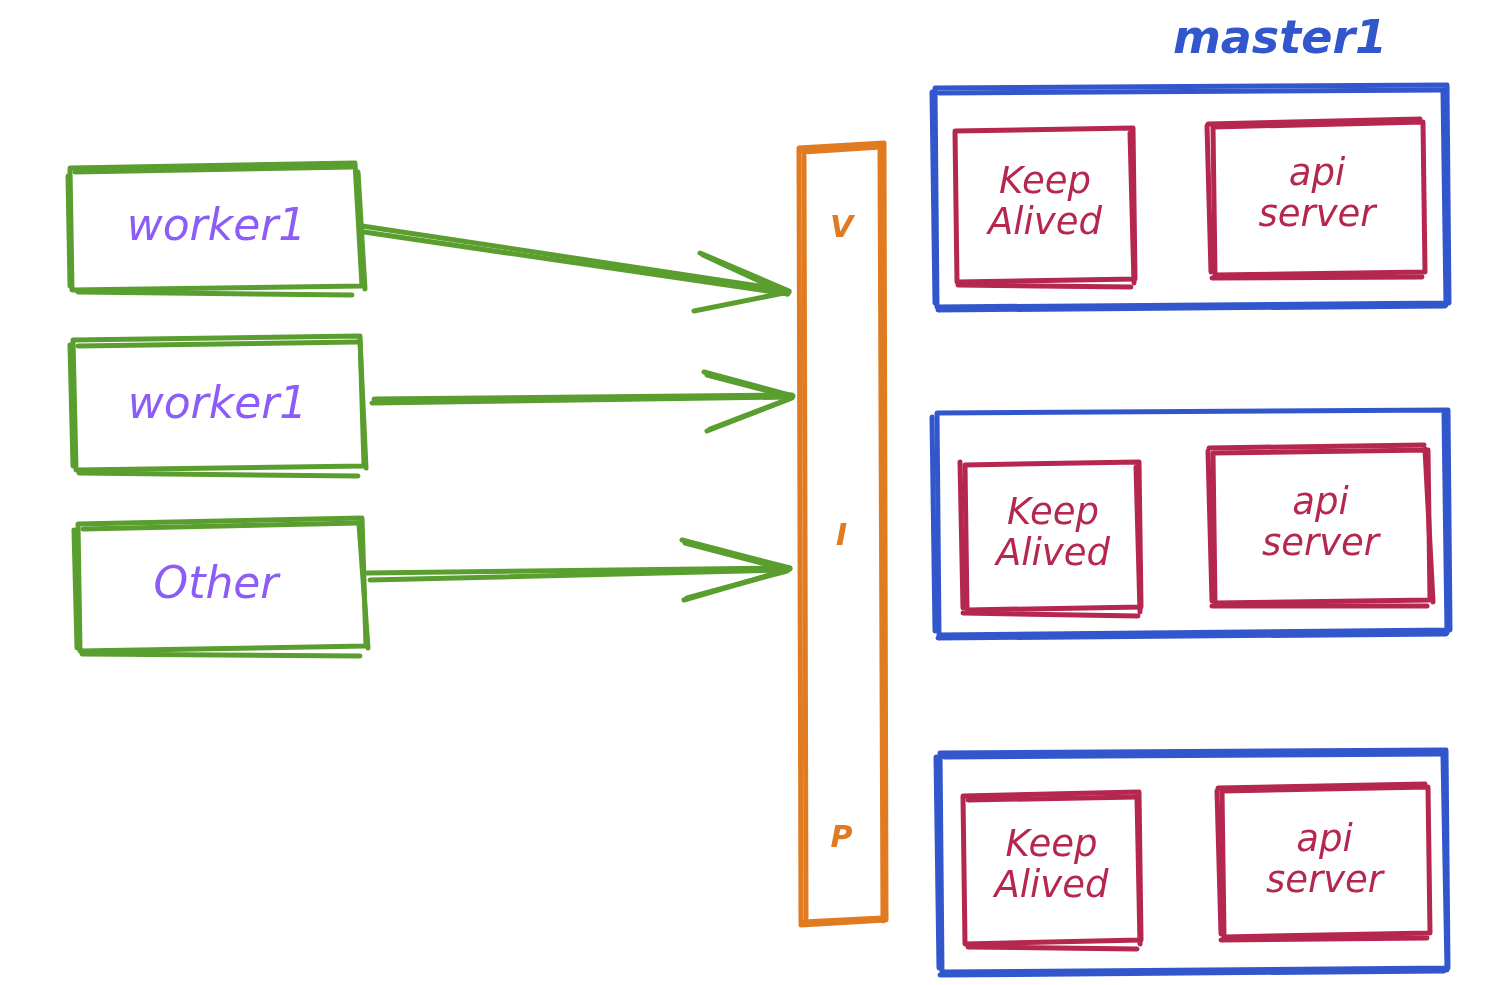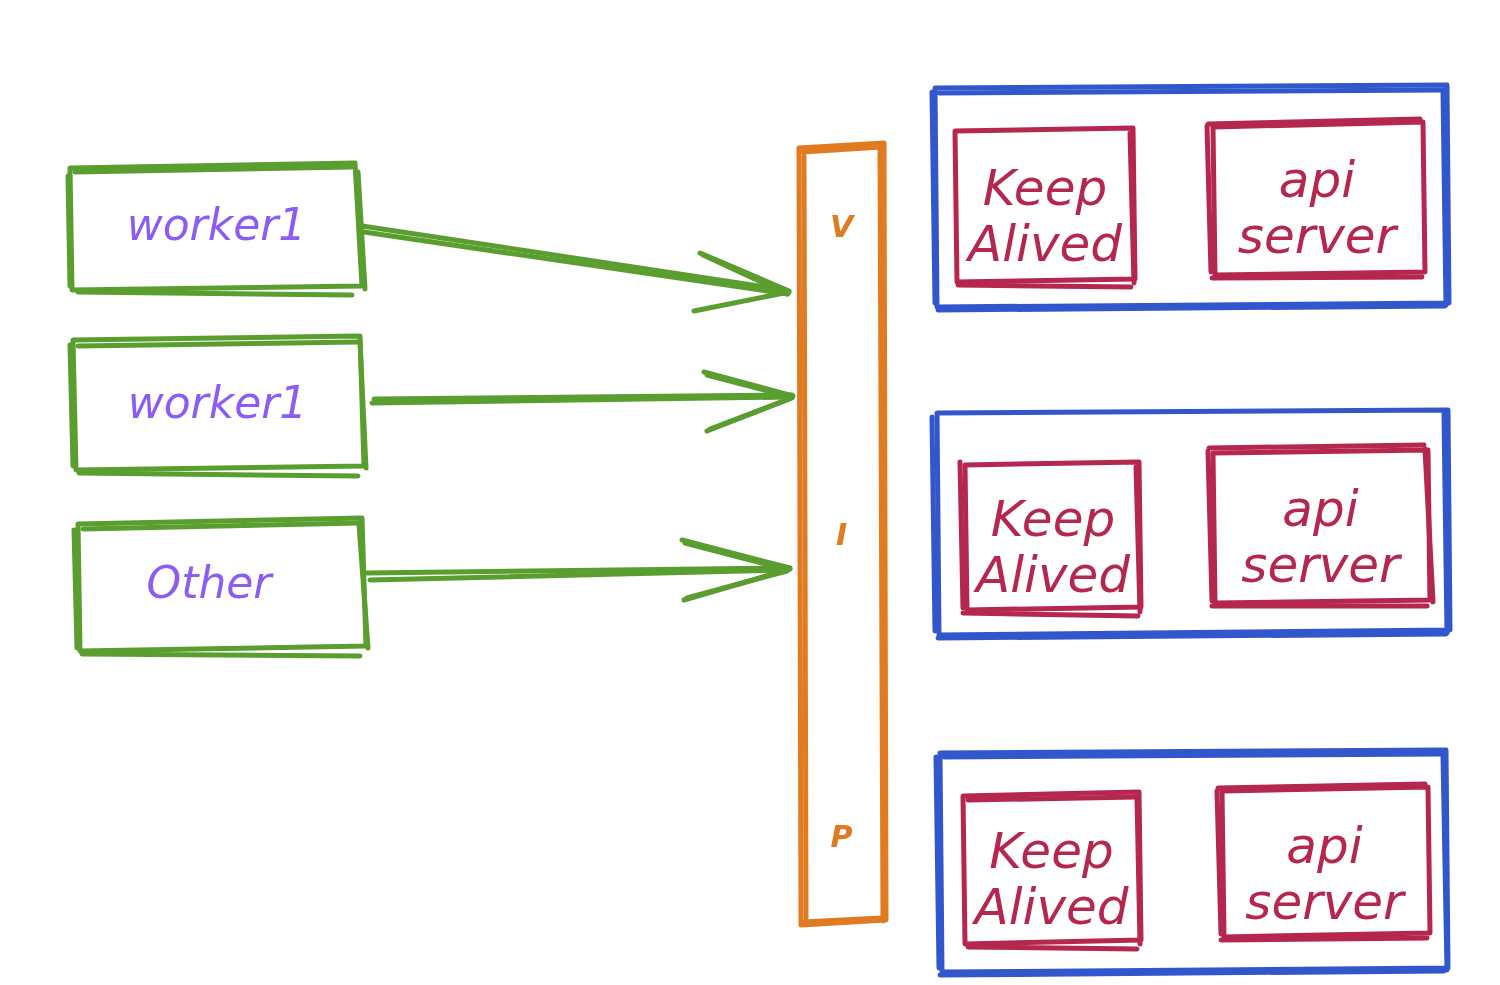--- a/index.html
+++ b/index.html
@@ -35,21 +35,21 @@
     font-size: 44px;
     font-weight: 400;
   }
   .lbl-blue {
     color: #3257cc;
     font-size: 46px;
     font-weight: 700;
   }
   .lbl-crimson {
     color: #b5274e;
-    font-size: 50px;
+    font-size: 37px;
     font-weight: 500;
   }
   .lbl-orange {
     color: #e07b22;
     font-size: 30px;
     font-weight: 700;
   }
   .hand {
     font-family: "DejaVu Sans", sans-serif;
     font-style: italic;
@@ -184,28 +184,29 @@
       <path d="M1217 791 L1221 934"></path>
       <path d="M1221 940 L1427 938"></path>
     </g>
 
   </svg>
 
   <div class="lbl lbl-green hand" style="left:68px; top:200px; width:297px;">worker1</div>
 
   <div class="lbl lbl-green hand" style="left:70px; top:378px; width:295px;">worker1</div>
 
-  <div class="lbl lbl-green hand" style="left:67px; top:558px; width:284px;">Other</div>
+  <div class="lbl lbl-green hand" style="left:74px; top:558px; width:284px;">Other</div>
 
   <div class="lbl lbl-orange hand" style="left:797px; top:210px; width:89px;">V</div>
 
   <div class="lbl lbl-orange hand" style="left:797px; top:518px; width:89px;">I</div>
 
   <div class="lbl lbl-orange hand" style="left:797px; top:820px; width:89px;">P</div>
 
+  <div class="lbl lbl-blue hand" style="left:1130px; top:12px; width:300px;">master1</div>
 
 
 
   <div class="lbl lbl-crimson hand" style="left:955px; top:160px; width:180px;">Keep
 Alived</div>
 
   <div class="lbl lbl-crimson hand" style="left:1210px; top:152px; width:214px;">api
 server</div>
 
   <div class="lbl lbl-crimson hand" style="left:964px; top:491px; width:178px;">Keep

